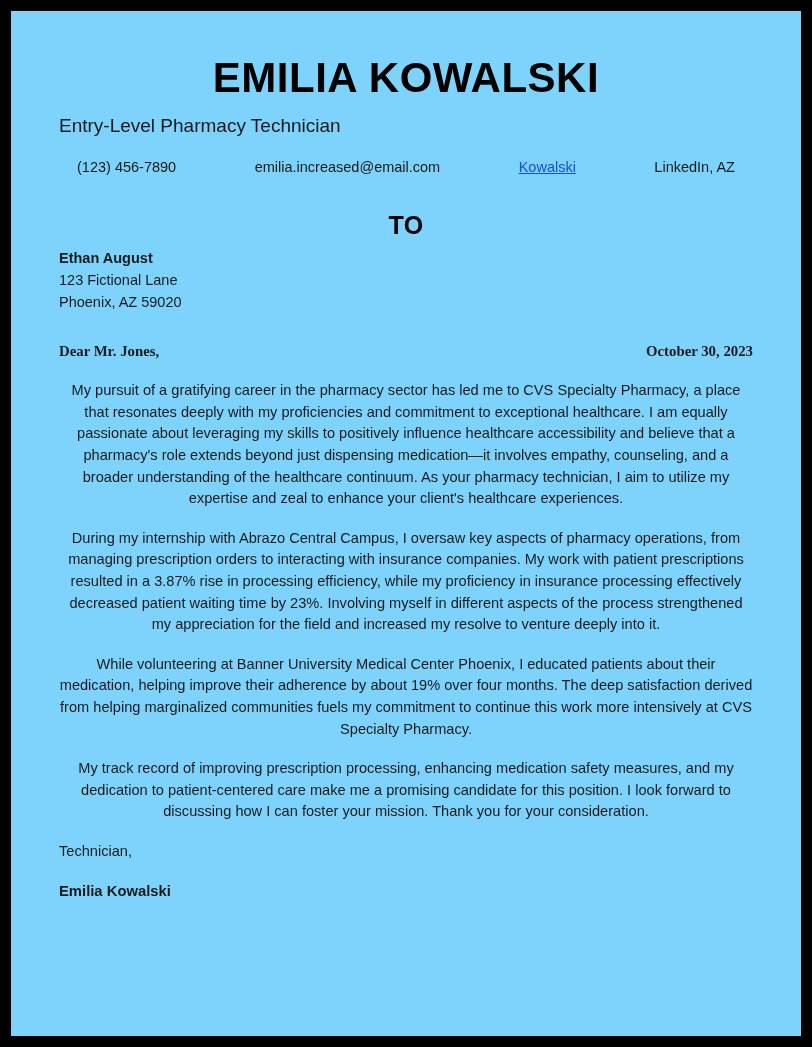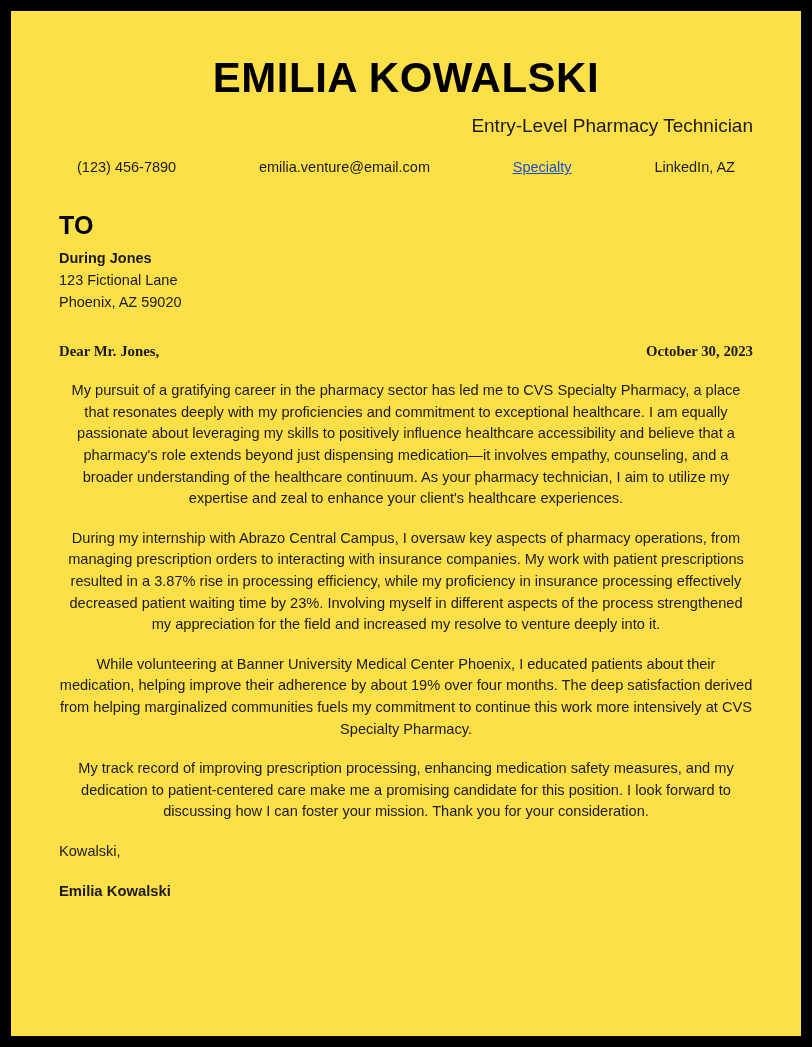--- a/index.html
+++ b/index.html
@@ -12,40 +12,40 @@
     height: 1047px;
     font-family: "Liberation Sans", sans-serif;
     color: #1a1a1a;
   }
   .page {
     position: absolute;
     left: 11px;
     top: 11px;
     width: 790px;
     height: 1025px;
-    background: #fde047;
+    background: #7dd3fc;
     box-sizing: border-box;
     overflow: hidden;
   }
   .inner {
     padding: 44px 48px 0 48px;
   }
 
   
   .name {
     text-align: center;
     font-size: 42px;
     font-weight: bold;
     letter-spacing: 0.5px;
     line-height: 1.1;
     color: #000000;
     margin: 0 0 14px 0;
   }
   .role {
-    text-align: right;
+    text-align: left;
     font-size: 19px;
     font-weight: normal;
     color: #1a1a1a;
     margin: 0 0 22px 0;
   }
   .contact-row {
     display: flex;
     justify-content: space-between;
     align-items: baseline;
     padding: 0 18px 0 18px;
@@ -61,20 +61,21 @@
     text-decoration: underline;
   }
 
   
   .to-label {
     margin-top: 36px;
     font-size: 25px;
     font-weight: bold;
     color: #000000;
     letter-spacing: 0.3px;
+    text-align: center;
   }
   .to-lines {
     margin-top: 7px;
     font-size: 14.5px;
     line-height: 1.52;
   }
   .to-lines .bold {
     font-weight: bold;
   }
 
@@ -113,41 +114,41 @@
 <body>
 
 <div class="page">
   <div class="inner">
 
     <h1 class="name">EMILIA KOWALSKI</h1>
     <div class="role">Entry-Level Pharmacy Technician</div>
 
     <div class="contact-row">
       <span class="item">(123) 456-7890</span>
-      <span class="item">emilia.venture@email.com</span>
-      <a class="item link" href="#">Specialty</a>
+      <span class="item">emilia.increased@email.com</span>
+      <a class="item link" href="#">Kowalski</a>
       <span class="item">LinkedIn, AZ</span>
     </div>
 
     <div class="to-label">TO</div>
     <div class="to-lines">
-      <div class="bold">During Jones</div>
+      <div class="bold">Ethan August</div>
       <div>123 Fictional Lane</div>
       <div>Phoenix, AZ 59020</div>
     </div>
 
     <div class="sal-row">
       <span>Dear Mr. Jones,</span>
       <span>October 30, 2023</span>
     </div>
 
     <div class="body-text">
       <p>My pursuit of a gratifying career in the pharmacy sector has led me to CVS Specialty Pharmacy, a place that resonates deeply with my proficiencies and commitment to exceptional healthcare. I am equally passionate about leveraging my skills to positively influence healthcare accessibility and believe that a pharmacy's role extends beyond just dispensing medication—it involves empathy, counseling, and a broader understanding of the healthcare continuum. As your pharmacy technician, I aim to utilize my expertise and zeal to enhance your client's healthcare experiences.</p>
       <p>During my internship with Abrazo Central Campus, I oversaw key aspects of pharmacy operations, from managing prescription orders to interacting with insurance companies. My work with patient prescriptions resulted in a 3.87% rise in processing efficiency, while my proficiency in insurance processing effectively decreased patient waiting time by 23%. Involving myself in different aspects of the process strengthened my appreciation for the field and increased my resolve to venture deeply into it.</p>
       <p>While volunteering at Banner University Medical Center Phoenix, I educated patients about their medication, helping improve their adherence by about 19% over four months. The deep satisfaction derived from helping marginalized communities fuels my commitment to continue this work more intensively at CVS Specialty Pharmacy.</p>
       <p>My track record of improving prescription processing, enhancing medication safety measures, and my dedication to patient-centered care make me a promising candidate for this position. I look forward to discussing how I can foster your mission. Thank you for your consideration.</p>
     </div>
 
-    <div class="closing">Kowalski,</div>
+    <div class="closing">Technician,</div>
     <div class="signature">Emilia Kowalski</div>
 
   </div>
 </div>
 
 </body></html>

